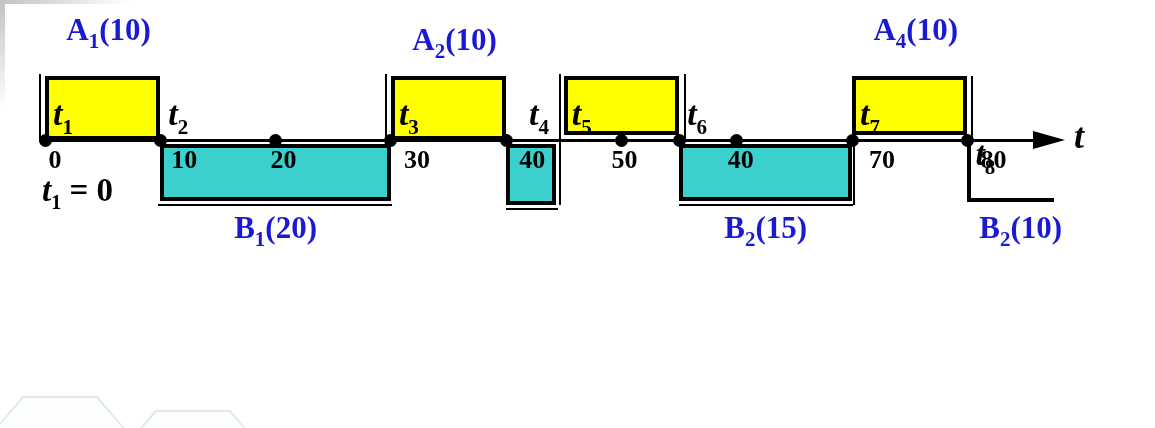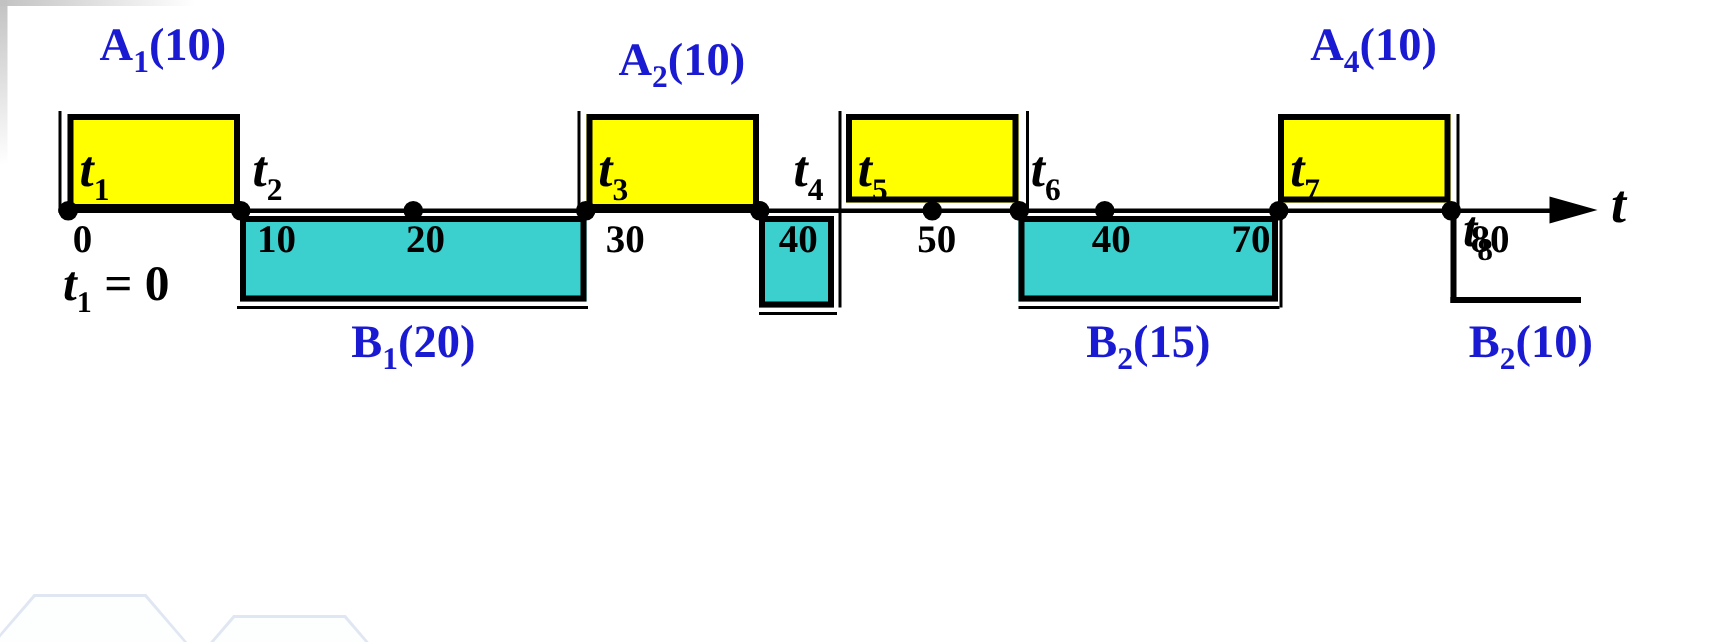--- a/index.html
+++ b/index.html
@@ -109,21 +109,21 @@
       <div class="dot" style="left: 845.6px;"></div>
       <div class="dot" style="left: 960.9px;"></div>
       <div class="dot" style="left: 672.65px;"></div>
       <div class="tick" style="left: 55px;">0</div>
       <div class="tick" style="left: 184.3px;">10</div>
       <div class="tick" style="left: 283.6px;">20</div>
       <div class="tick" style="left: 416.9px;">30</div>
       <div class="tick" style="left: 532.2px;">40</div>
       <div class="tick" style="left: 624.5px;">50</div>
       <div class="tick" style="left: 740.8px;">40</div>
-      <div class="tick" style="left: 834px;">70</div>
+      <div class="tick" style="left: 882px;">70</div>
       <div class="tick" style="left: 993.4px;">80</div>
       <div class="t-marker" style="left: 53px;"><span class="tvar">t</span><sub>1</sub></div>
       <div class="t-marker" style="left: 168.3px;"><span class="tvar">t</span><sub>2</sub></div>
       <div class="t-marker" style="left: 398.9px;"><span class="tvar">t</span><sub>3</sub></div>
       <div class="t-marker" style="left: 529px;"><span class="tvar">t</span><sub>4</sub></div>
       <div class="t-marker" style="left: 571.85px;"><span class="tvar">t</span><sub>5</sub></div>
       <div class="t-marker" style="left: 687.15px;"><span class="tvar">t</span><sub>6</sub></div>
       <div class="t-marker" style="left: 860.1px;"><span class="tvar">t</span><sub>7</sub></div>
       <div class="t-marker" style="left: 975.4px; margin-top: 40px;"><span class="tvar">t</span><sub>8</sub></div>
     </div>

